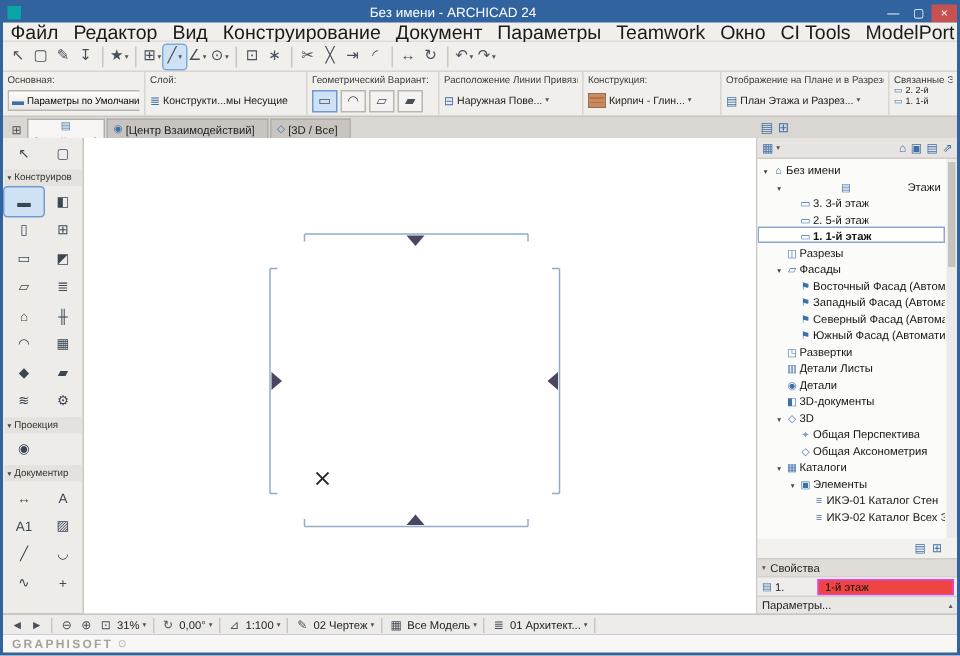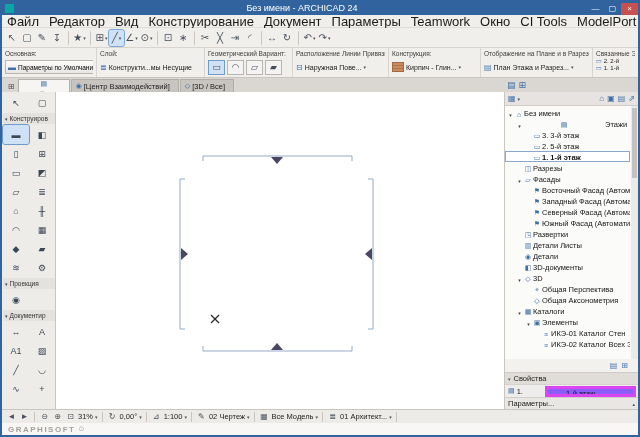--- a/index.html
+++ b/index.html
@@ -79,21 +79,21 @@
   .ti { width: 10px; font-size: 7px; color: #3f6fa8; text-align: center; flex: none; }
   .tl { overflow: hidden; color: #141414; }
   .tree-scrollbar { position: absolute; right: 0; top: 0; bottom: 0; width: 7px; background: #eceae7; }
   .tree-thumb { position: absolute; right: 1px; top: 2px; width: 5px; height: 70px; background: #c6c3bf; }
   .nav-footicons { height: 13px; display: flex; justify-content: flex-end; align-items: center; gap: 4px; padding-right: 10px; background: #f2f1ee; flex: none; }
   .nav-footicons span { font-size: 8px; color: #3f6fa8; }
   .props-header { height: 12px; background: #e0ddd9; border-top: 1px solid #cfccc8; display: flex; align-items: center; gap: 3px; font-size: 7.5px; color: #222; padding: 0 3px; flex: none; }
   .props-row { height: 13px; display: flex; align-items: center; background: #eeedeb; border-top: 1px solid #d6d3cf; font-size: 7.5px; flex: none; }
   .props-key { width: 40px; display: flex; align-items: center; gap: 2px; padding-left: 3px; color: #222; flex: none; }
   .props-key .ib-icon { font-size: 7px; }
-  .props-val { flex: 1; height: 11px; line-height: 10px; background: #8b5cf6; border: 3px solid #d946ef; margin-right: 2px; padding-left: 18px; color: #111; overflow: hidden; }
+  .props-val { flex: 1; height: 11px; line-height: 10px; background: #ef4444; border: 1px solid #d946ef; margin-right: 2px; padding-left: 4px; color: #111; overflow: hidden; }
   .props-footer { height: 12px; background: #e9e7e4; border-top: 1px solid #d2cfcb; display: flex; align-items: center; font-size: 7.5px; color: #222; padding: 0 3px; gap: 2px; flex: none; }
   .props-footer .chev { margin-left: auto; font-size: 5px; color: #555; }
 
   
   .statusbar { height: 14px; background: #edebe8; border-top: 1px solid #c9c6c2; display: flex; align-items: center; gap: 2px; padding: 0 4px; font-size: 7.5px; color: #1d1d1d; flex: none; white-space: nowrap; }
   .sb-icon { font-size: 8px; color: #49505a; width: 11px; text-align: center; flex: none; }
   .sb-arrow { font-size: 5px; color: #555; flex: none; }
   .sb-div { width: 1px; height: 10px; background: #c9c6c2; margin: 0 2px; flex: none; }
 
   

